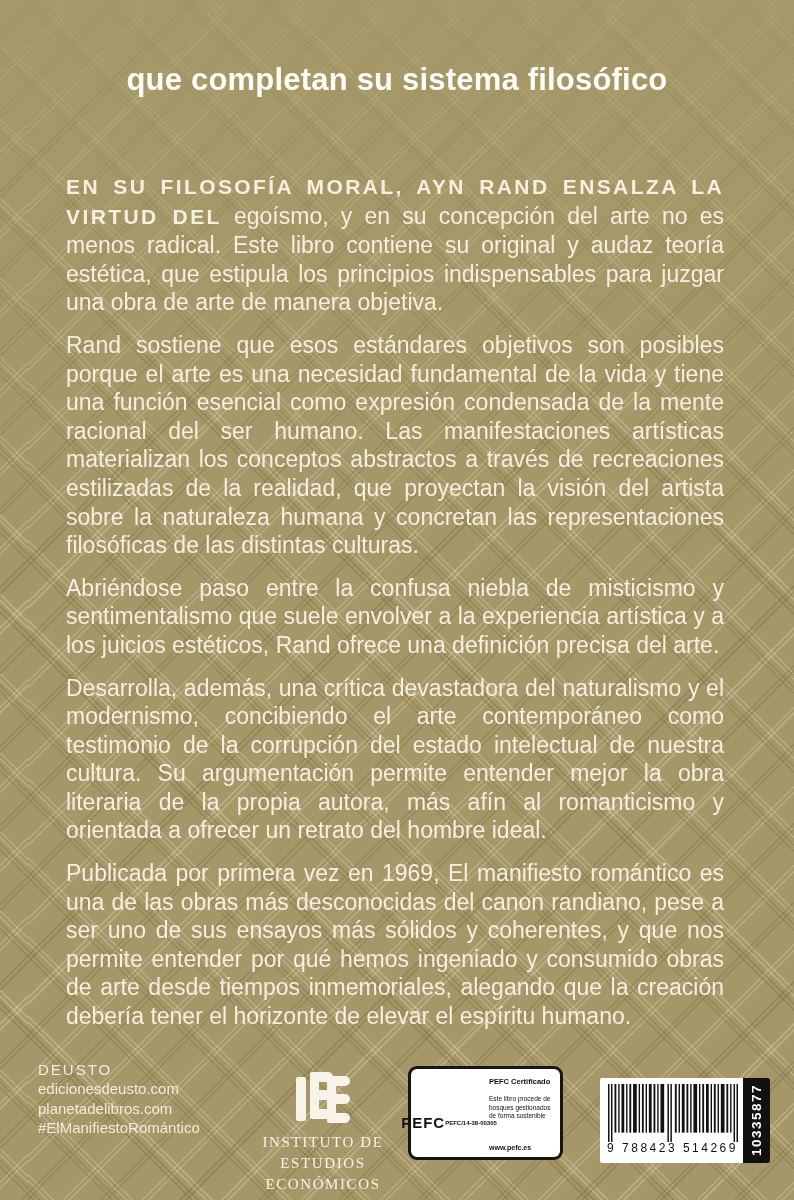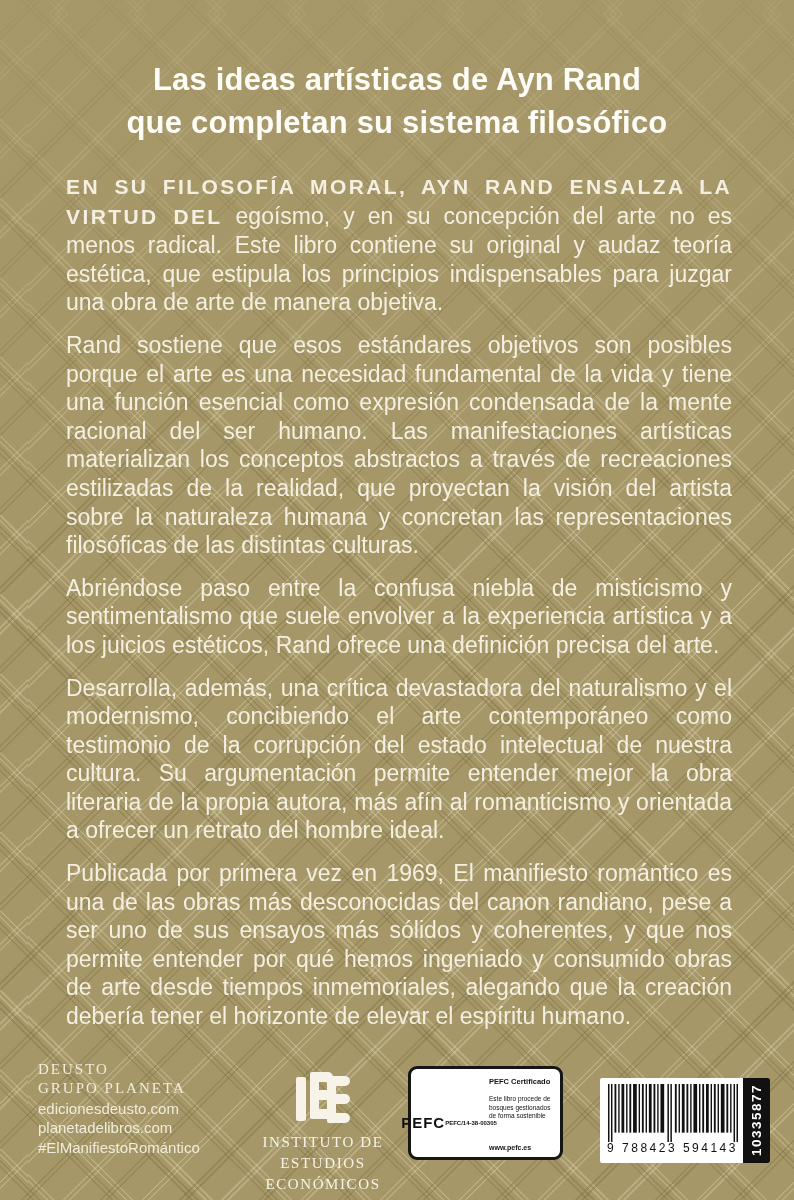--- a/index.html
+++ b/index.html
@@ -25,29 +25,29 @@
     top:58px;left:0;width:794px;
     text-align:center;color:#fdfcf6;
     font-size:31px;line-height:43px;font-weight:bold;
     letter-spacing:.2px;
   }
   .body{
     top:172px;left:66px;width:670px;
     color:#f5efe2;font-size:23px;line-height:28.6px;
     text-align:justify;
   }
-  .body p{margin:0 4px 14px 0;}
+  .body p{margin:0 12px 14px 0;}
   .lead-caps{font-weight:bold;letter-spacing:2.4px;font-size:21px;}
   .em{}
   
   .imprint{
     left:38px;top:1060px;width:220px;
     color:#f2ecdd;font-size:15px;line-height:19.4px;
   }
-  .imprint .caps{letter-spacing:2px;font-family:Liberation Serif, serif;}
+  .imprint .caps{letter-spacing:2px;}
   
   .iee{
     left:218px;top:1068px;width:210px;
     color:#f7f3e8;text-align:center;
   }
   .iee-mark{display:block;margin:0 auto 8px auto;}
   .iee-name{
     font-family:"Liberation Serif",serif;
     font-size:15px;line-height:21px;letter-spacing:1.6px;
   }
@@ -81,35 +81,33 @@
     writing-mode:vertical-rl;transform:rotate(180deg);
     font-size:13.5px;font-weight:bold;letter-spacing:1.5px;
   }
 </style>
 </head>
 <body>
 
 <div class="cover">
 
   <div class="layer title">
-    <div>Las ideas artísticas de Ayn Rand</div>
     <div>que completan su sistema filosófico</div>
   </div>
 
   <div class="layer body">
     <p><span class="lead-caps">EN SU FILOSOFÍA MORAL, AYN RAND ENSALZA LA VIRTUD DEL</span><span> egoísmo, y en su concepción del arte no es menos radical. Este libro contiene su original y audaz teoría estética, que estipula los principios indispensables para juzgar una obra de arte de manera objetiva.</span></p>
     <p>Rand sostiene que esos estándares objetivos son posibles porque el arte es una necesidad fundamental de la vida y tiene una función esencial como expresión condensada de la mente racional del ser humano. Las manifestaciones artísticas materializan los conceptos abstractos a través de recreaciones estilizadas de la realidad, que proyectan la visión del artista sobre la naturaleza humana y concretan las representaciones filosóficas de las distintas culturas.</p>
     <p>Abriéndose paso entre la confusa niebla de misticismo y sentimentalismo que suele envolver a la experiencia artística y a los juicios estéticos, Rand ofrece una definición precisa del arte.</p>
     <p>Desarrolla, además, una crítica devastadora del naturalismo y el modernismo, concibiendo el arte contemporáneo como testimonio de la corrupción del estado intelectual de nuestra cultura. Su argumentación permite entender mejor la obra literaria de la propia autora, más afín al romanticismo y orientada a ofrecer un retrato del hombre ideal.</p>
     <p><span>Publicada por primera vez en 1969, </span><span class="em">El manifiesto romántico</span><span> es una de las obras más desconocidas del canon randiano, pese a ser uno de sus ensayos más sólidos y coherentes, y que nos permite entender por qué hemos ingeniado y consumido obras de arte desde tiempos inmemoriales, alegando que la creación debería tener el horizonte de elevar el espíritu humano.</span></p>
   </div>
 
   <div class="layer imprint">
     <div class="caps">DEUSTO</div>
-    <div class="caps">GRUPO PLANETA</div>
     <div>edicionesdeusto.com</div>
     <div>planetadelibros.com</div>
     <div>#ElManifiestoRomántico</div>
   </div>
 
   <div class="layer iee">
     <svg class="iee-mark" width="58" height="56" viewBox="0 0 58 56" xmlns="http://www.w3.org/2000/svg">
       <g fill="#f7f3e8">
         <rect x="2" y="9" width="10" height="44" rx="2"></rect>
         <rect x="16" y="4" width="9" height="47" rx="2"></rect>
@@ -181,20 +179,20 @@
           <rect x="110.5" y="0" width="1.5" height="52"></rect>
           <rect x="114" y="0" width="2" height="52"></rect>
           <rect x="118" y="0" width="1.5" height="52"></rect>
           <rect x="121.5" y="0" width="4" height="52"></rect>
           <rect x="127.5" y="0" width="2" height="52"></rect>
           <rect x="131.5" y="0" width="1.5" height="52"></rect>
           <rect x="135.2" y="0" width="1.6" height="62"></rect>
           <rect x="138.4" y="0" width="1.6" height="62"></rect>
         </g>
       </svg>
-      <div class="barcode-digits">9 788423 594143</div>
+      <div class="barcode-digits">9 788423 514269</div>
     </div>
     <div class="barcode-strip">
       <span>10335877</span>
     </div>
   </div>
 
 </div>
 
 </body></html>

